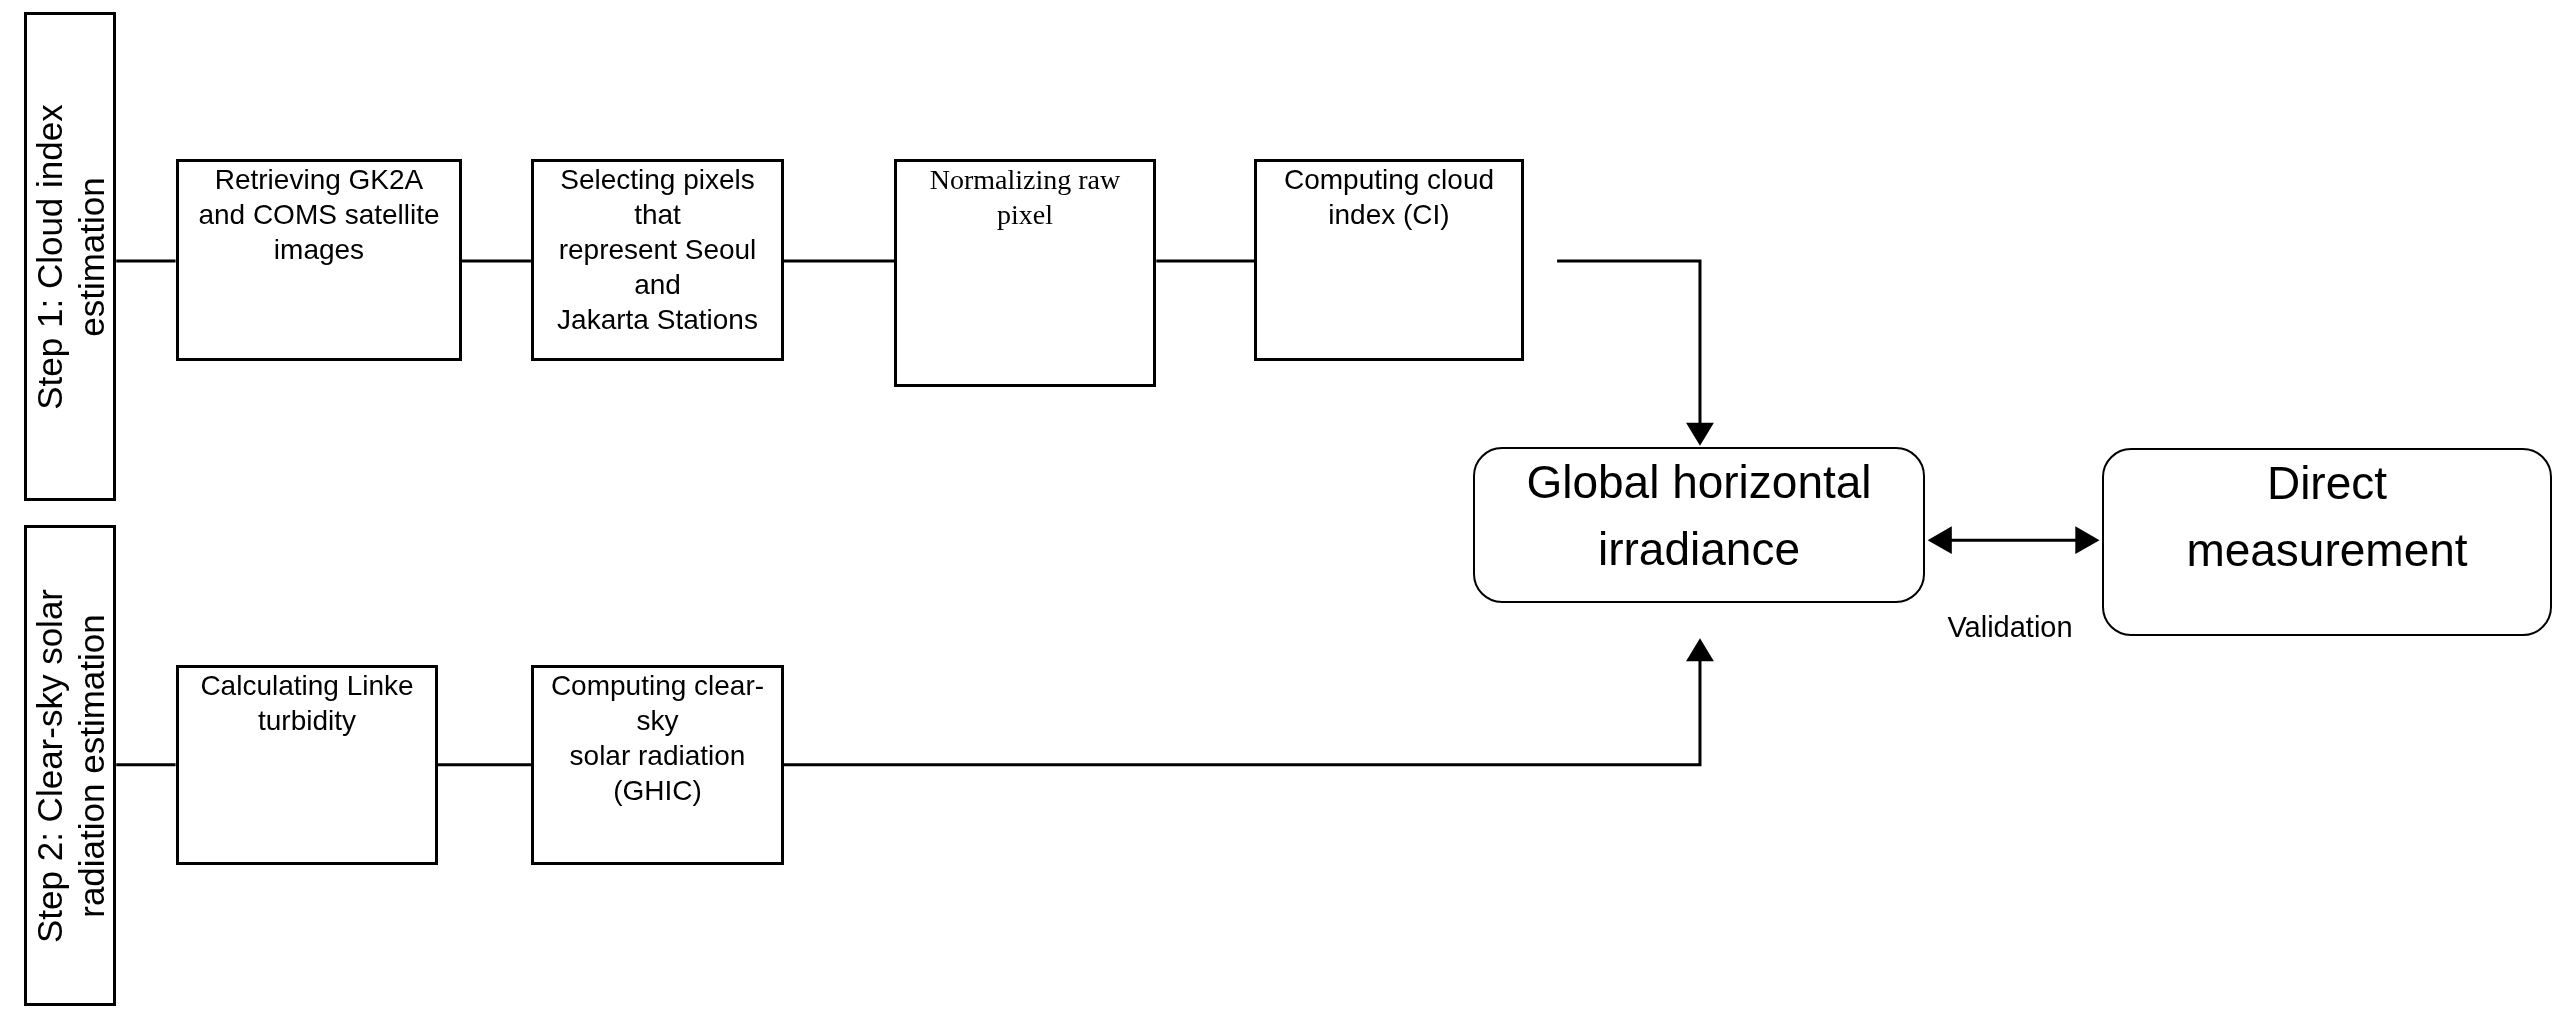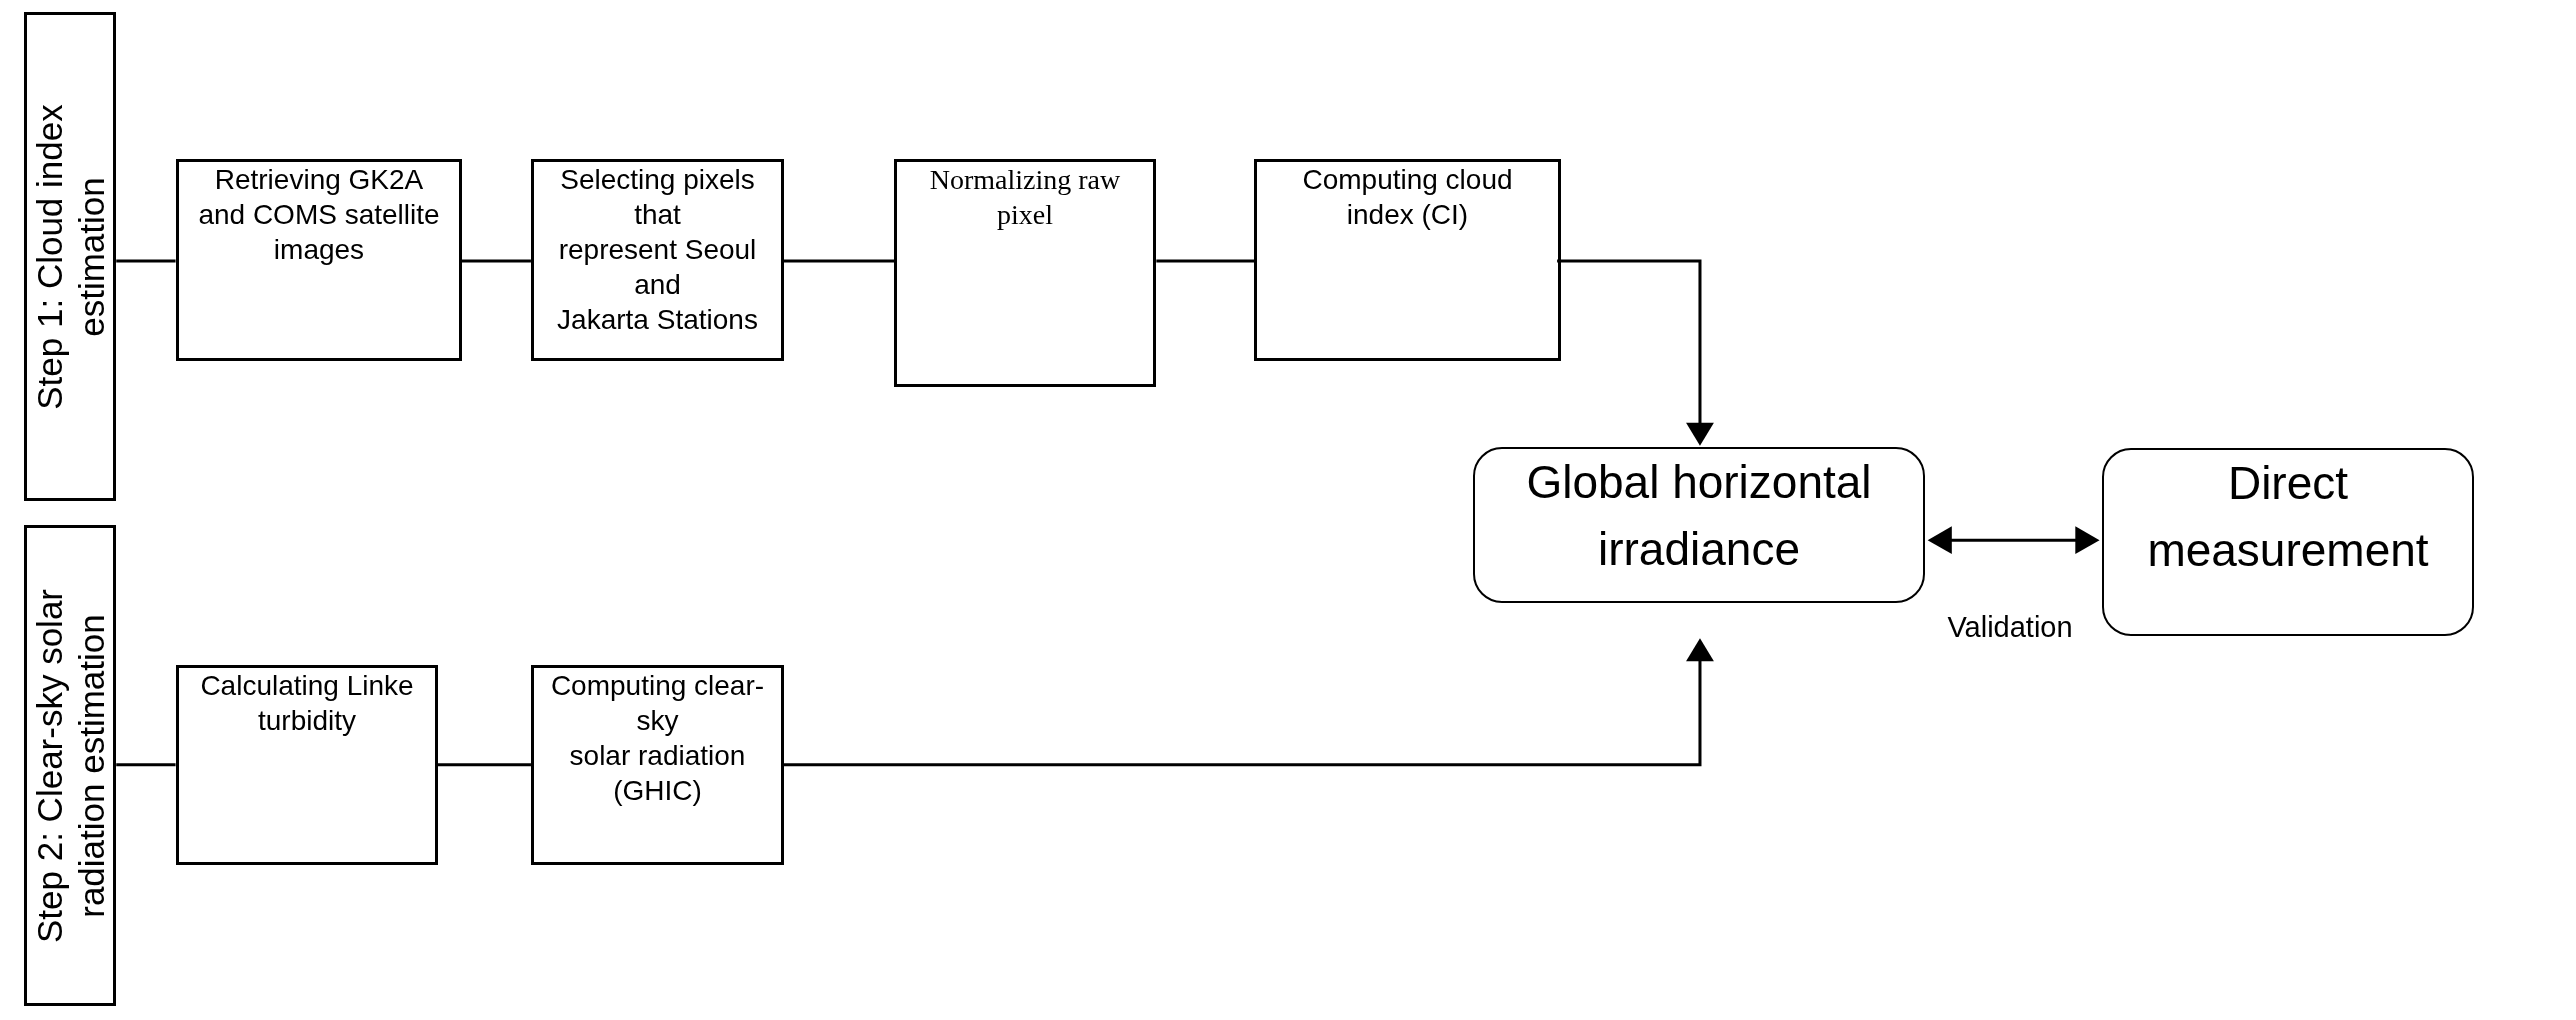--- a/index.html
+++ b/index.html
@@ -44,25 +44,25 @@
   }
   .v1 .vtext { width: 478px; height: 85px; }
   .v2 .vtext { width: 472px; height: 85px; }
 
   
   #step1-box { left: 24px;  top: 12px;   width: 92px; height: 489px; }
   #step2-box { left: 24px;  top: 525px;  width: 92px; height: 481px; }
   #box-retrieving  { left: 176px;  top: 159px;  width: 286px; height: 202px; }
   #box-selecting   { left: 531px;  top: 159px;  width: 253px; height: 202px; }
   #box-normalizing { left: 894px; top: 159px;  width: 262px; height: 228px; font-family: Liberation Serif, serif; }
-  #box-cloud-index { left: 1254px; top: 159px;  width: 307px; height: 202px; }
+  #box-cloud-index { left: 1254px; top: 159px;  width: 270px; height: 202px; }
   #box-linke       { left: 176px;  top: 665px; width: 262px; height: 200px; }
   #box-clear-sky   { left: 531px;  top: 665px; width: 253px; height: 200px; }
   #box-ghi         { left: 1473px; top: 447px;  width: 452px; height: 156px; }
-  #box-direct      { left: 2102px; top: 448px;  width: 372px; height: 188px; }
+  #box-direct      { left: 2102px; top: 448px;  width: 450px; height: 188px; }
 
   #validation-label {
     position: absolute;
     left: 1877px; top: 610px; width: 266px;
     text-align: center;
     font-size: 29px;
     line-height: 34px;
     white-space: nowrap;
   }
   #connector-layer { position: absolute; left: 0; top: 0; }

